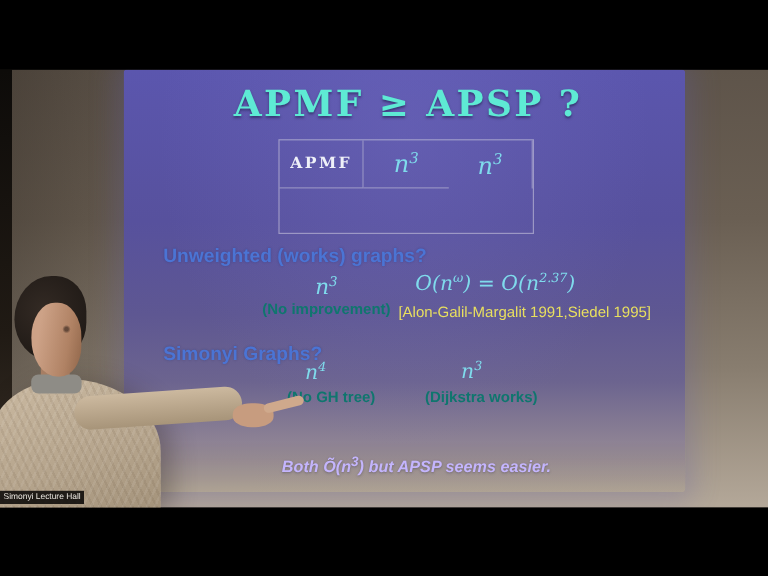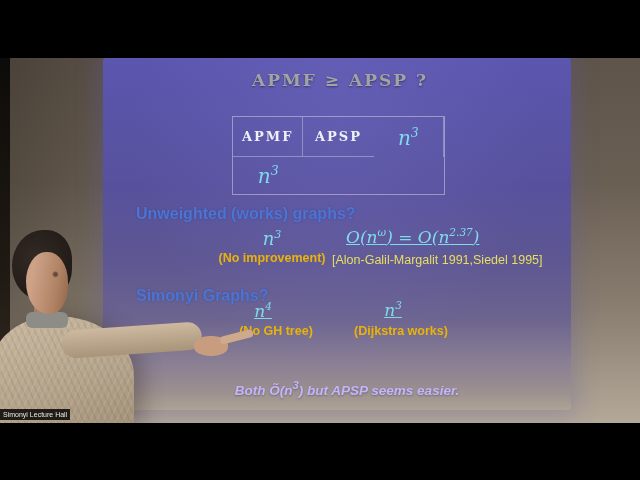--- a/index.html
+++ b/index.html
@@ -30,46 +30,46 @@
     background:
       radial-gradient(ellipse at 50% 16%, rgba(125,118,205,0.28), rgba(0,0,0,0) 62%),
       linear-gradient(180deg,#5b56ae 0%, #57519d 36%, #5e5792 58%, #6c648f 74%, #8d8294 88%, rgba(176,166,155,0) 100%);
     box-shadow:0 0 22px 6px rgba(95,88,165,0.28);
   }
   #slide{position:absolute;left:0;top:0;width:640px;height:480px;z-index:20;}
   .s-abs{position:absolute;}
 
   #slide-title{
     left:180px;top:70px;width:320px;text-align:center;
-    font-family:"DejaVu Serif",serif;font-weight:700;font-size:17px;
-    letter-spacing:2px;color:#a3a3a3;text-shadow:0 1px 2px rgba(20,20,60,0.5);
+    font-family:"DejaVu Serif",serif;font-weight:700;font-size:30px;
+    letter-spacing:2px;color:#5eead4;text-shadow:0 1px 2px rgba(20,20,60,0.5);
   }
   
   #cmp-table{
     left:232px;top:116px;width:211px;height:77px;
     display:grid;grid-template-columns:1fr 1fr 1fr;grid-template-rows:40px 37px;
     border:1px solid rgba(190,188,215,0.65);
     text-align:right;
   }
   #cmp-table .cell{
     display:flex;align-items:center;justify-content:center;
     border-right:1px solid rgba(190,188,215,0.55);
     border-bottom:1px solid rgba(190,188,215,0.55);
   }
   #cmp-table .cell:nth-child(2n){border-right:none;}
   #cmp-table .cell:nth-child(n+3){border-bottom:none;}
   .th{font-family:"DejaVu Serif",serif;font-weight:700;font-size:13px;
       letter-spacing:2px;color:#eef0f8;}
   .math{font-family:"DejaVu Serif",serif;font-style:italic;color:#7fdbec;}
   .math sup{font-size:62%;}
-  .m20{font-size:20px;} .m18{font-size:18px;} .m17{font-size:17px;text-decoration:underline;}
+  .m20{font-size:20px;} .m18{font-size:18px;} .m17{font-size:17px;}
 
   .blue-heading{font-size:16px;font-weight:700;color:#4b74d4;
     text-shadow:0 0 2px rgba(20,30,90,0.3);}
-  .note{font-size:12.5px;font-weight:700;color:#eab308;text-align:center;}
+  .note{font-size:12.5px;font-weight:700;color:#0f766e;text-align:center;}
   .yellow{font-size:12.5px;color:#e8df5f;text-align:right;}
   #conclusion{
     left:192px;top:379px;width:310px;text-align:center;
     font-size:13.5px;font-weight:700;font-style:italic;color:#c4b5fd;
     text-shadow:0 1px 2px rgba(60,55,70,0.45);
   }
 
   
   .p{position:absolute;z-index:30;}
   #presenter-hair{left:12px;top:230px;width:60px;height:70px;
@@ -115,21 +115,20 @@
   <div id="door-edge"></div>
 
   <div id="slide-bg"></div>
 
   <div id="slide">
 
     <div id="slide-title" class="s-abs">APMF ≥ APSP ?</div>
 
     <div id="cmp-table" class="s-abs">
       <div class="cell th">APMF</div>
-      <div class="cell th">APSP</div>
       <div class="cell math m20">
         <span><span>n</span><sup>3</sup></span>
       </div>
       <div class="cell math m20">
         <span><span>n</span><sup>3</sup></span>
       </div>
     </div>
 
     <div class="s-abs blue-heading" style="left:136px;top:205px;">Unweighted (works) graphs?</div>
 

